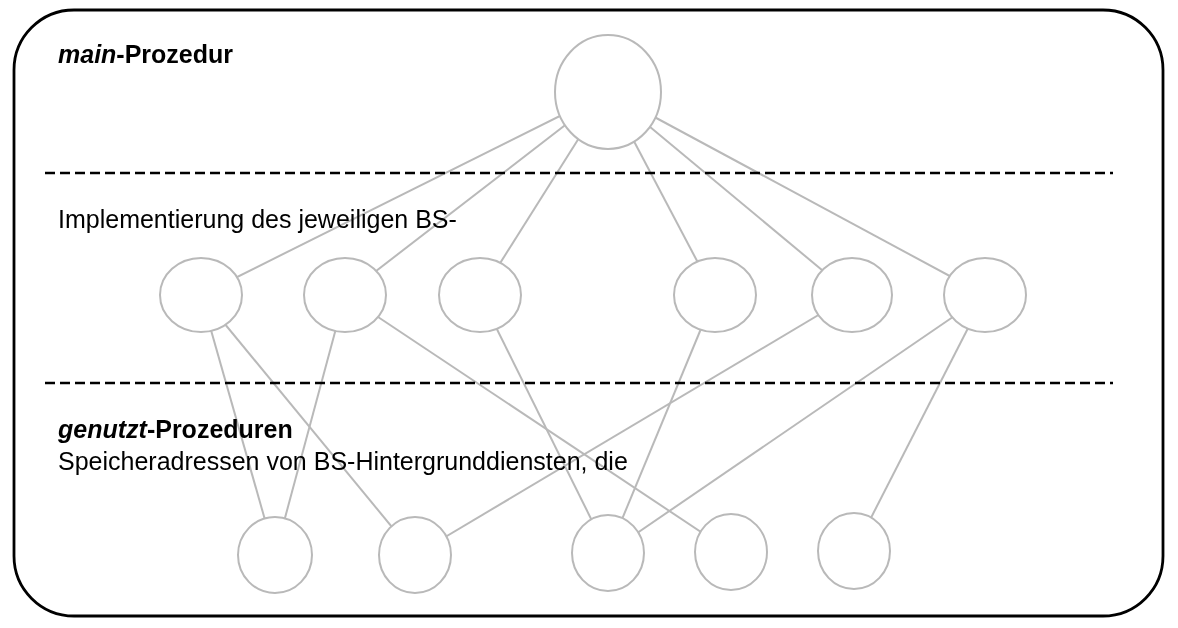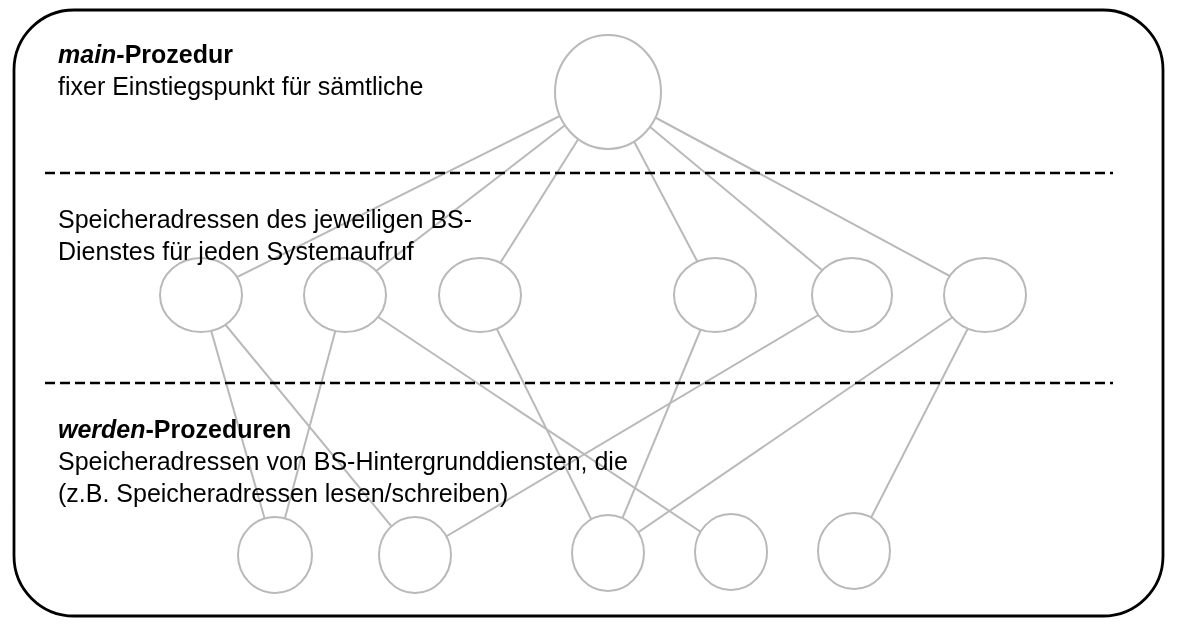--- a/index.html
+++ b/index.html
@@ -43,27 +43,24 @@
       <ellipse cx="275" cy="555" rx="37" ry="38" fill="#ffffff" stroke="#b9b9b9" stroke-width="2"></ellipse>
       <ellipse cx="415" cy="555" rx="36" ry="38" fill="#ffffff" stroke="#b9b9b9" stroke-width="2"></ellipse>
       <ellipse cx="608" cy="553" rx="36" ry="38" fill="#ffffff" stroke="#b9b9b9" stroke-width="2"></ellipse>
       <ellipse cx="731" cy="552" rx="36" ry="38" fill="#ffffff" stroke="#b9b9b9" stroke-width="2"></ellipse>
       <ellipse cx="854" cy="551" rx="36" ry="38" fill="#ffffff" stroke="#b9b9b9" stroke-width="2"></ellipse>
       <rect x="14" y="10" width="1149" height="606" rx="60" ry="60" fill="none" stroke="#000000" stroke-width="2.8"></rect>
     </svg>
 
   <div class="tblock" style="left:58px;top:38px">
     <div class="heading"><em>main</em><span>-Prozedur</span></div>
-    <div class="desc">fixer Einstiegspunkt für sämtliche</div>
   </div>
 
   <div class="tblock" style="left:58px;top:203px">
-    <div class="desc">Speicheradressen des jeweiligen BS-</div>
-    <div class="desc">Dienstes für jeden Systemaufruf</div>
+    <div class="desc">Implementierung des jeweiligen BS-</div>
   </div>
 
   <div class="tblock" style="left:58px;top:413px">
-    <div class="heading"><em>werden</em><span>-Prozeduren</span></div>
+    <div class="heading"><em>genutzt</em><span>-Prozeduren</span></div>
     <div class="desc">Speicheradressen von BS-Hintergrunddiensten, die</div>
-    <div class="desc">(z.B. Speicheradressen lesen/schreiben)</div>
   </div>
 
 </div>
 
 </body></html>

